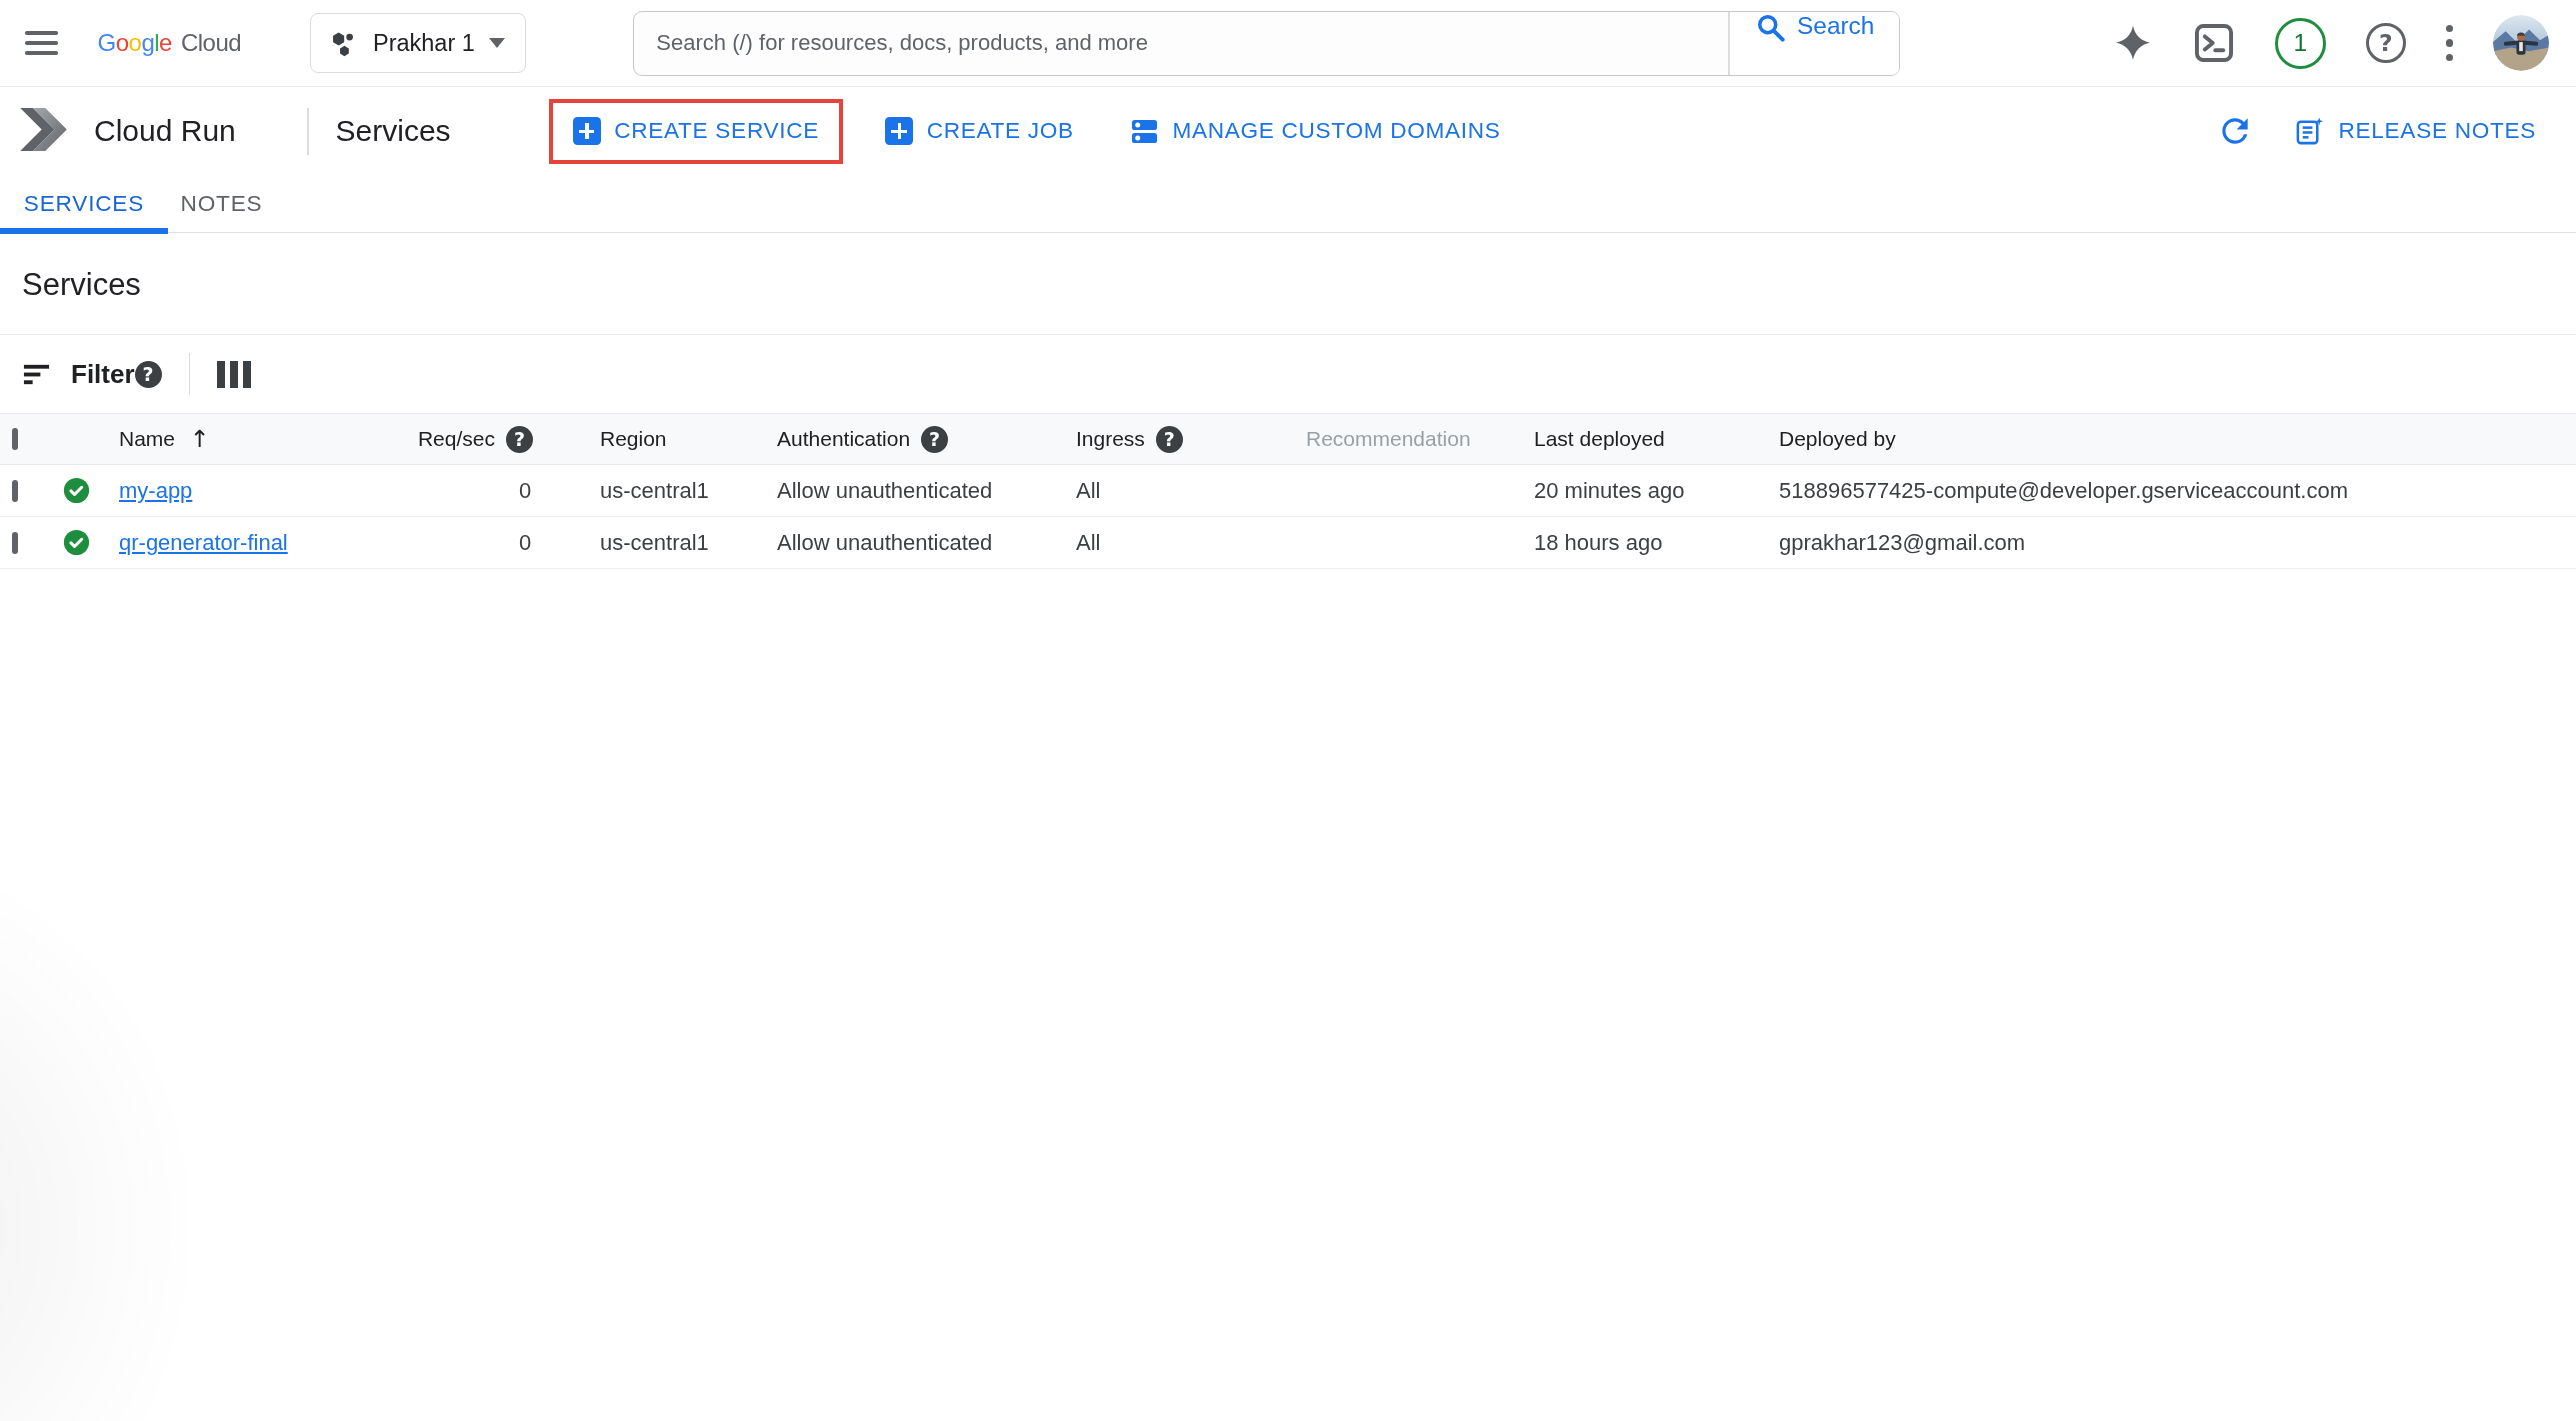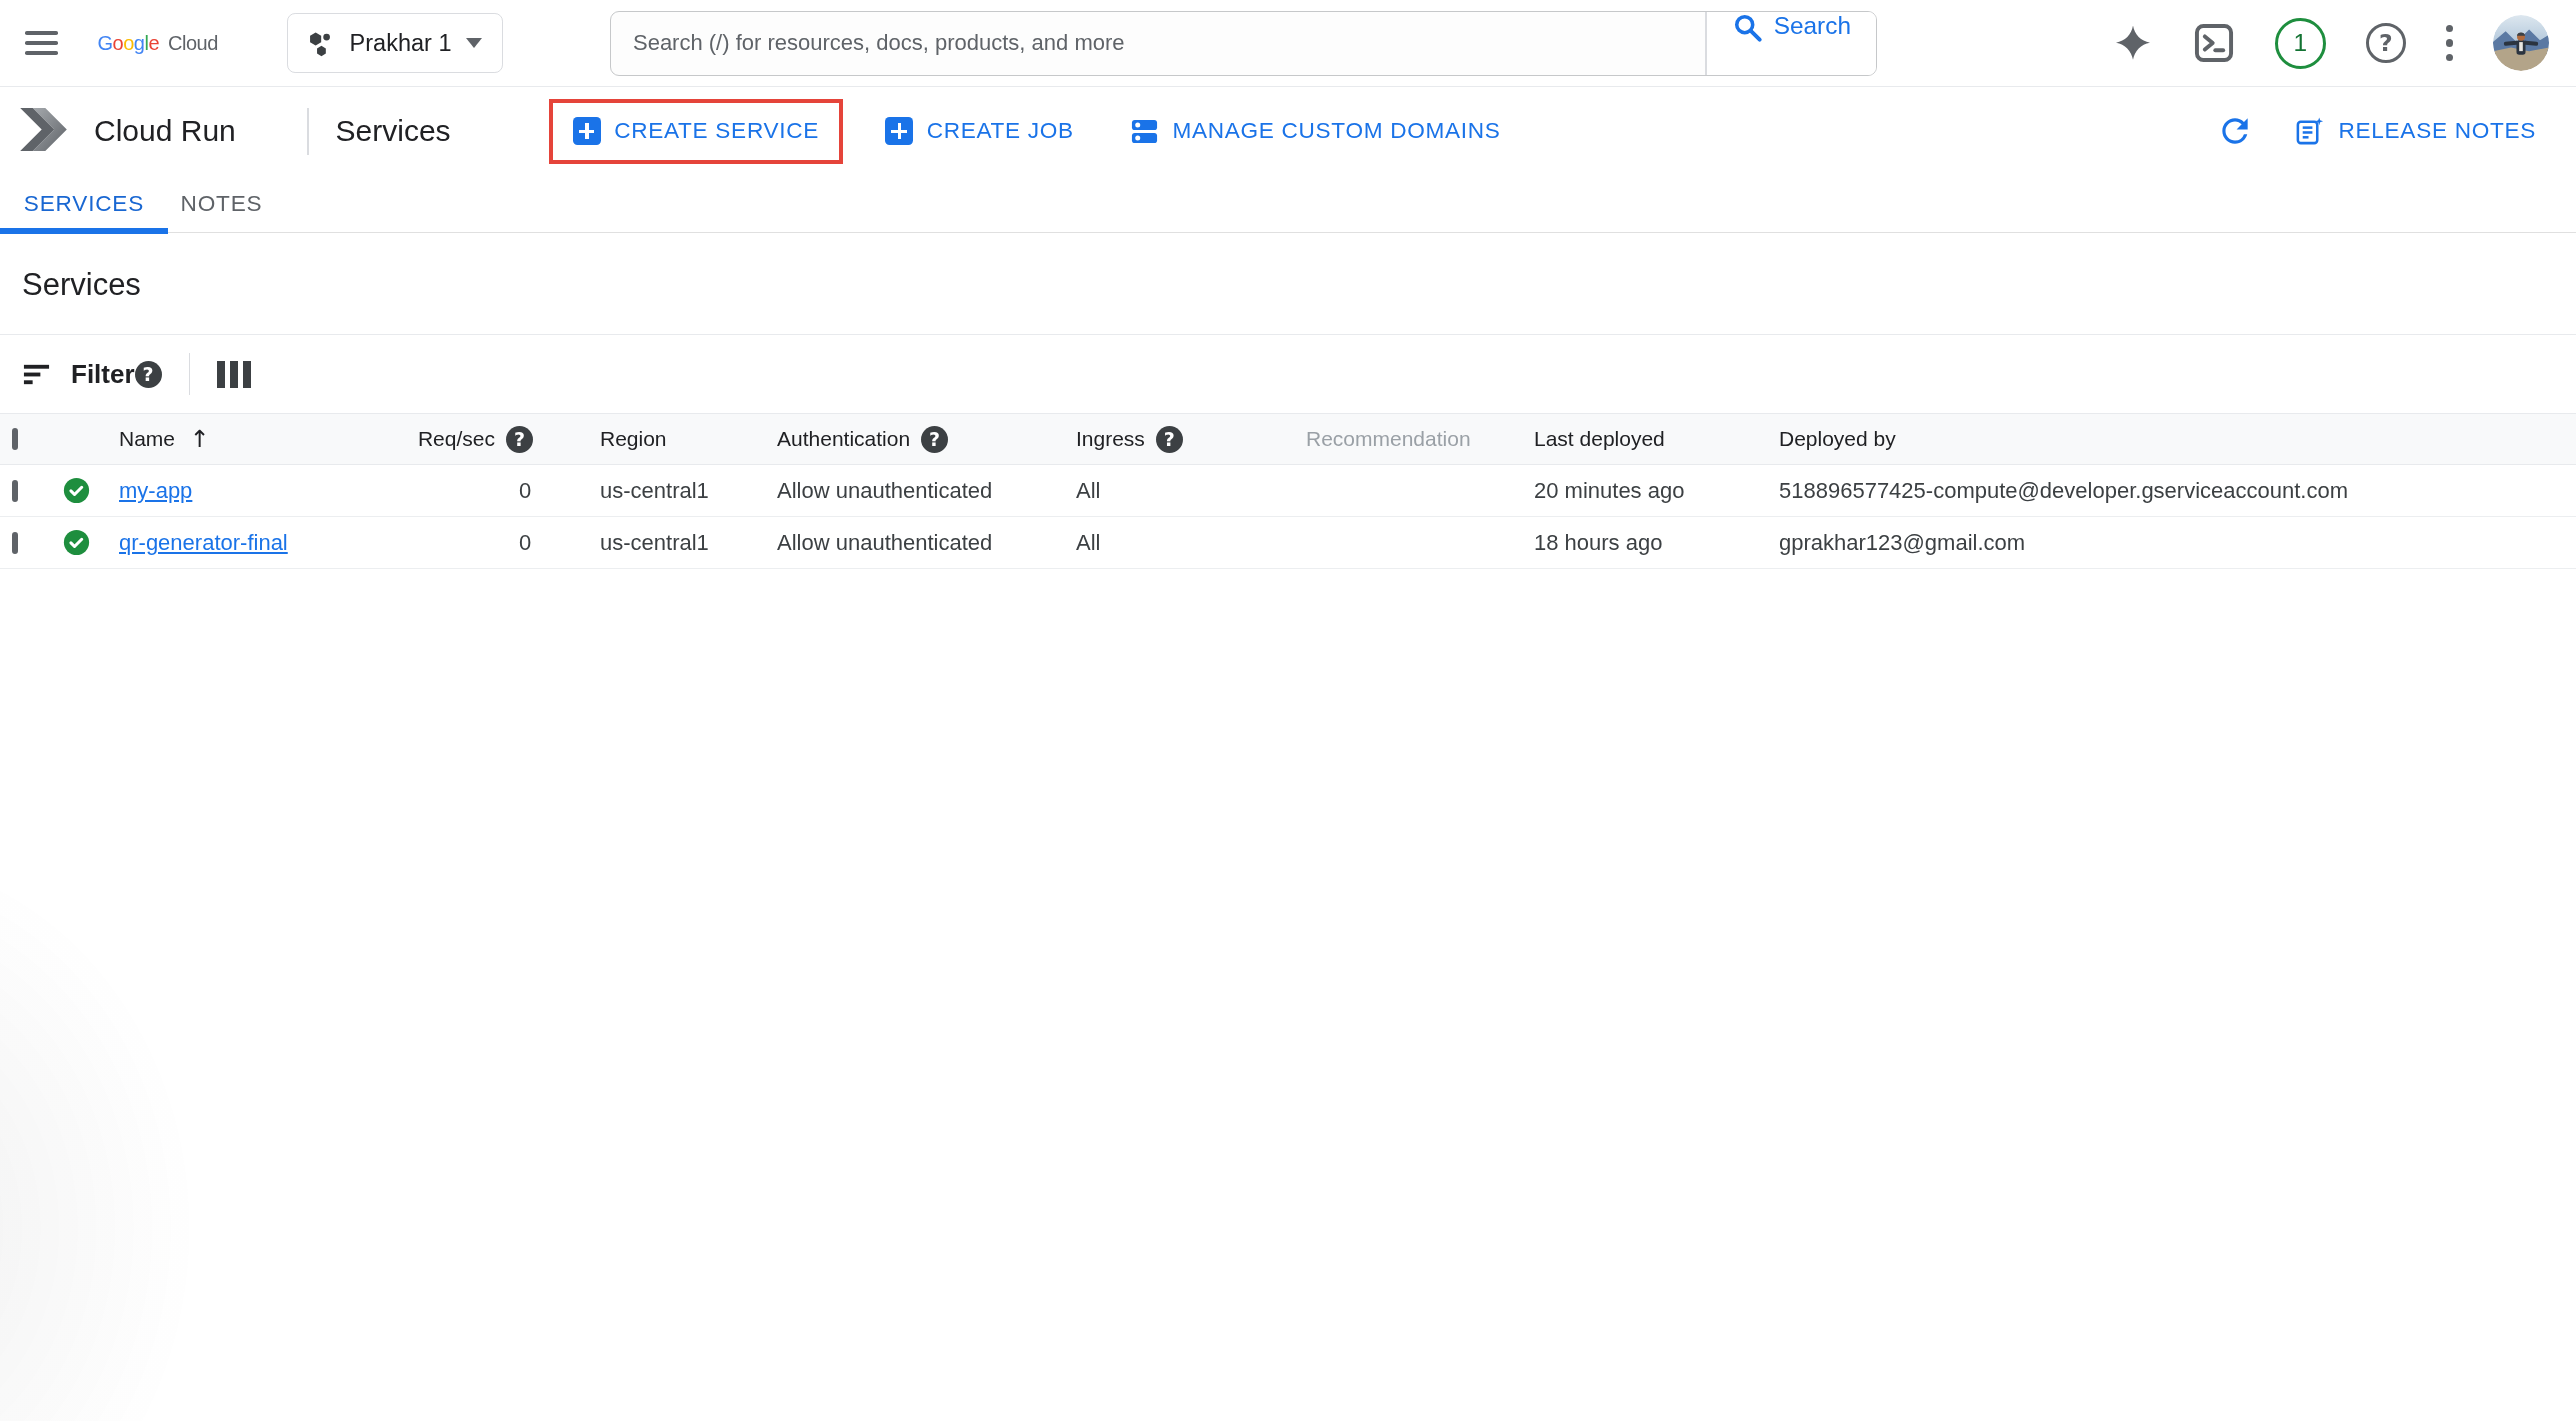--- a/index.html
+++ b/index.html
@@ -5,21 +5,21 @@
   * { margin:0; padding:0; box-sizing:border-box; }
   html,body { width:2576px; height:1421px; overflow:hidden; background:#fff;
     font-family:"Liberation Sans", sans-serif; color:#202124; }
   .glyph { font-family:"DejaVu Sans", sans-serif; }
 
   
   .topbar { height:87px; display:flex; align-items:center; border-bottom:1.8px solid #e8eaed; background:#fff; }
   .hamburger { margin-left:20px; width:54px; height:54px; display:flex; flex-direction:column;
     justify-content:center; gap:6.3px; background:none; border:none; cursor:pointer; }
   .hamburger span { display:block; width:33px; height:4.1px; border-radius:1.8px; background:#5f6368; margin-left:5.4px; }
-  .gc-logo { display:flex; align-items:baseline; margin-left:23.5px; font-size:20px; letter-spacing:-0.5px; }
+  .gc-logo { display:flex; align-items:baseline; margin-left:23.5px; font-size:24px; letter-spacing:-0.5px; }
   .gc-logo .word { font-weight:500; }
   .l0,.l3 { color:#4285F4; } .l1,.l5 { color:#EA4335; } .l2 { color:#FBBC04; } .l4 { color:#34A853; }
   .gc-cloud { color:#5f6368; margin-left:9px; font-weight:400; }
   .project-btn { margin-left:69px; height:60px; display:flex; align-items:center; gap:14.5px;
     padding:0 20px 0 16.3px; border:1.8px solid #dadce0; border-radius:8.1px; background:#fff; cursor:pointer; }
   .project-btn .plabel { font-size:23.5px; color:#202124; }
   .caret-down { width:0; height:0; border-left:8.1px solid transparent; border-right:8.1px solid transparent;
     border-top:10px solid #5f6368; }
   .searchbar { margin-left:107px; width:1267px; height:65px; border:1.8px solid #c6c8ca; border-radius:9px;
     display:flex; align-items:center; background:#fdfdfd; overflow:hidden; }

